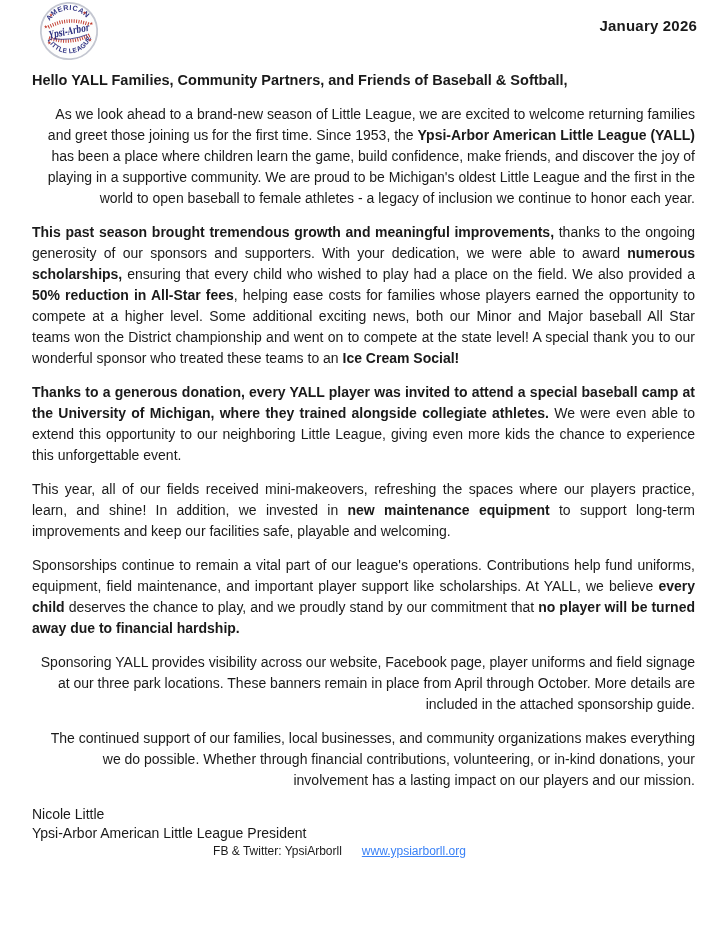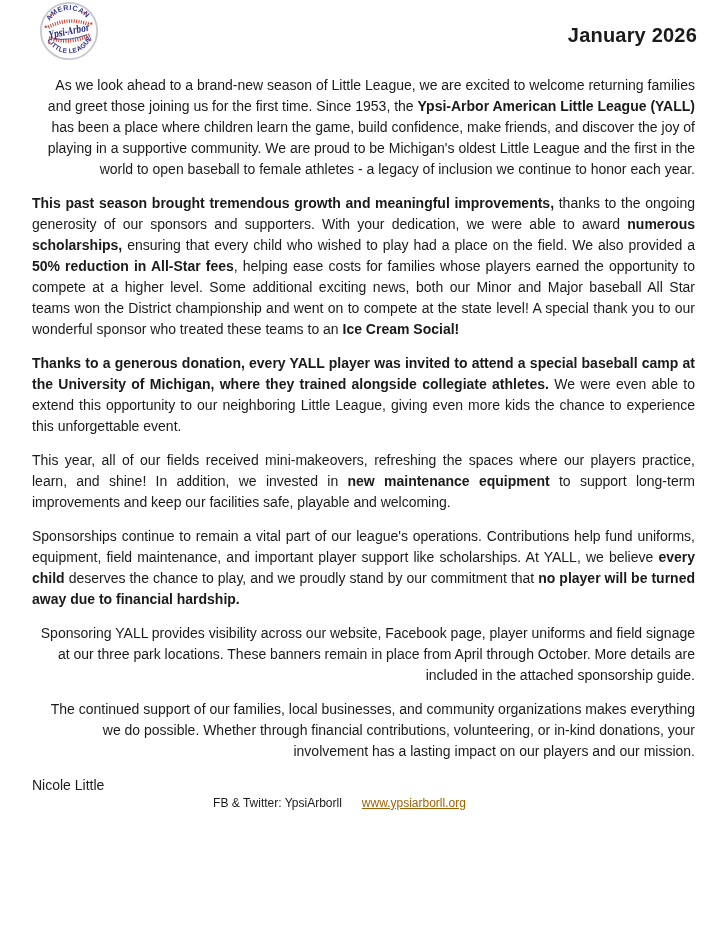--- a/index.html
+++ b/index.html
@@ -9,36 +9,36 @@
     color: #1a1a1a;
     position: relative;
     overflow: hidden;
   }
   .page { width: 727px; height: 946px; background: #ffffff; }
   .page-header {
     display: flex; justify-content: space-between; align-items: flex-start;
     padding: 1px 30px 0 36px; height: 61px;
   }
   .logo-wrap { width: 66px; height: 60px; transform: rotate(-4deg); }
-  .date { font-weight: bold; font-size: 20px; margin-top: 23px; letter-spacing: 0.2px; }
+  .date { font-weight: bold; font-size: 15px; margin-top: 16px; letter-spacing: 0.2px; }
   .content { padding: 0 32px; }
   .greeting { font-weight: bold; font-size: 14.5px; line-height: 21px; margin: 8px 0 0 0; }
   p.para { font-size: 14px; line-height: 21px; margin: 13px 0 0 0; }
   p.para.justify { text-align: justify; }
   p.para.left { text-align: right; }
   .b { font-weight: bold; }
   .closing { font-weight: bold; font-size: 14px; line-height: 21px; margin: 13px 0 0 0; }
   .sig-name { font-size: 14px; line-height: 19px; margin: 14px 0 0 0; }
   .sig-title { font-size: 14px; line-height: 19px; margin: 0; }
   .page-footer {
     display: flex; justify-content: center; gap: 20px;
     font-size: 12px; line-height: 12px; margin-top: 2px; padding-right: 48px;
   }
   .footer-social { color: #1a1a1a; }
-  .website-link { color: #a16207; text-decoration: underline; cursor: pointer; }
+  .website-link { color: #3b82f6; text-decoration: underline; cursor: pointer; }
 </style>
 </head>
 <body>
 
 <div class="page">
 
   <div class="page-header">
     <div class="logo-wrap">
       <svg viewBox="0 0 100 100" width="66" height="60">
         <circle cx="50" cy="50" r="47" fill="#fdfdfd" stroke="#c4c7d1" stroke-width="3"></circle>
@@ -67,32 +67,34 @@
           <text x="78" y="24" fill="#c0392b">★</text>
           <text x="16" y="70" fill="#c0392b">★</text>
           <text x="84" y="70" fill="#c0392b">★</text>
         </g>
       </svg>
     </div>
     <div class="date">January 2026</div>
   </div>
 
   <div class="content">
+    <p class="greeting">Hello YALL Families, Community Partners, and Friends of Baseball &amp; Softball,</p>
 
     <div>
         <p class="para left"><span>As we look ahead to a brand-new season of Little League, we are excited to welcome returning families and greet those joining us for the first time. Since 1953, the </span><span class="b">Ypsi-Arbor American Little League (YALL)</span><span> has been a place where children learn the game, build confidence, make friends, and discover the joy of playing in a supportive community. We are proud to be Michigan's oldest Little League and the first in the world to open baseball to female athletes - a legacy of inclusion we continue to honor each year.</span></p>
         <p class="para justify"><span class="b">This past season brought tremendous growth and meaningful improvements,</span><span> thanks to the ongoing generosity of our sponsors and supporters. With your dedication, we were able to award </span><span class="b">numerous scholarships,</span><span> ensuring that every child who wished to play had a place on the field. We also provided a </span><span class="b">50% reduction in All-Star fees</span><span>, helping ease costs for families whose players earned the opportunity to compete at a higher level. Some additional exciting news, both our Minor and Major baseball All Star teams won the District championship and went on to compete at the state level! A special thank you to our wonderful sponsor who treated these teams to an </span><span class="b">Ice Cream Social!</span></p>
         <p class="para justify"><span class="b">Thanks to a generous donation, every YALL player was invited to attend a special baseball camp at the University of Michigan, where they trained alongside collegiate athletes.</span><span> We were even able to extend this opportunity to our neighboring Little League, giving even more kids the chance to experience this unforgettable event.</span></p>
         <p class="para justify"><span>This year, all of our fields received mini-makeovers, refreshing the spaces where our players practice, learn, and shine! In addition, we invested in </span><span class="b">new maintenance equipment</span><span> to support long-term improvements and keep our facilities safe, playable and welcoming.</span></p>
         <p class="para justify"><span>Sponsorships continue to remain a vital part of our league's operations. Contributions help fund uniforms, equipment, field maintenance, and important player support like scholarships. At YALL, we believe </span><span class="b">every child</span><span> deserves the chance to play, and we proudly stand by our commitment that </span><span class="b">no player will be turned away due to financial hardship.</span></p>
         <p class="para left"><span>Sponsoring YALL provides visibility across our website, Facebook page, player uniforms and field signage at our three park locations. These banners remain in place from April through October. More details are included in the attached sponsorship guide.</span></p>
         <p class="para left"><span>The continued support of our families, local businesses, and community organizations makes everything we do possible. Whether through financial contributions, volunteering, or in-kind donations, your involvement has a lasting impact on our players and our mission.</span></p>
       </div>
 
     <p class="sig-name">Nicole Little</p>
+    <p class="sig-title">Ypsi-Arbor American Little League President</p>
   </div>
 
   <div class="page-footer">
     <span class="footer-social">FB &amp; Twitter: YpsiArborll</span>
     <a class="website-link" href="#">www.ypsiarborll.org</a>
   </div>
 
 </div>
 
 </body></html>

